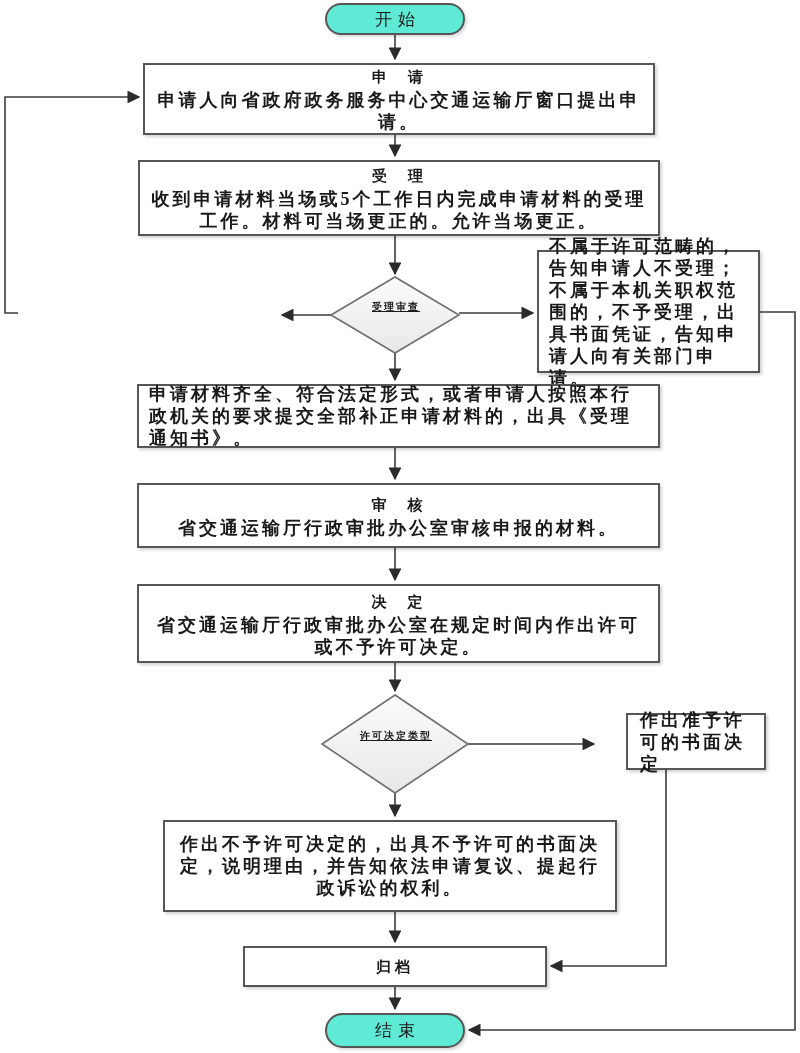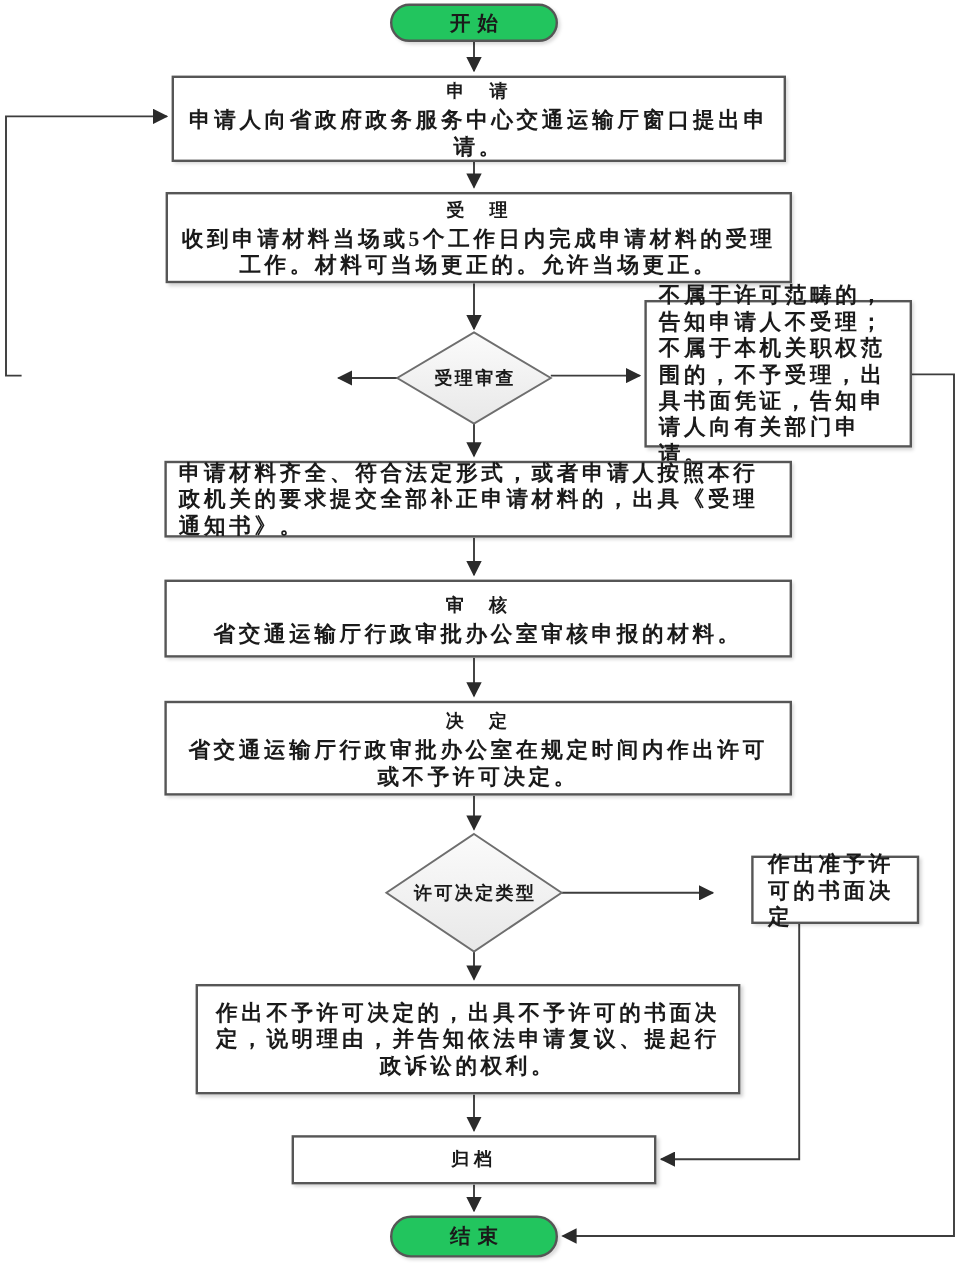--- a/index.html
+++ b/index.html
@@ -15,30 +15,30 @@
   #wires { position:absolute; left:0; top:0; width:800px; height:1053px; }
   .node { position:absolute; box-sizing:border-box; }
   .box {
     background:#ffffff;
     border:2px solid #565656;
     box-shadow:2px 2px 3px rgba(0,0,0,.18);
     display:flex; flex-direction:column; justify-content:center;
     padding:17px 10px;
   }
   .term {
-    background:#22c55e;
+    background:#5eead4;
     border:2px solid #565656;
     border-radius:18px;
     box-shadow:2px 2px 3px rgba(0,0,0,.15);
     display:flex; align-items:center; justify-content:center;
-    font-size:17px; font-weight:bold; letter-spacing:6px; text-indent:6px;
+    font-size:17px; font-weight:normal; letter-spacing:6px; text-indent:6px;
   }
   .dlabel {
-    position:absolute; display:flex; align-items:center; justify-content:center;
-    font-size:15px; font-weight:bold; letter-spacing:2px; text-indent:2px;
+    position:absolute; display:flex; align-items:flex-start; justify-content:center;
+    font-size:10px; font-weight:bold; letter-spacing:2px; text-indent:2px;text-decoration:underline;
   }
   .title { text-align:center; font-weight:bold; font-size:15px; line-height:24px; letter-spacing:3px; }
   .body  { font-weight:bold; font-size:18px; line-height:22px; letter-spacing:3px; }
   .center { text-align:center; }
   .left   { text-align:left; }
 </style>
 </head>
 <body>
 
 <div id="stage">

